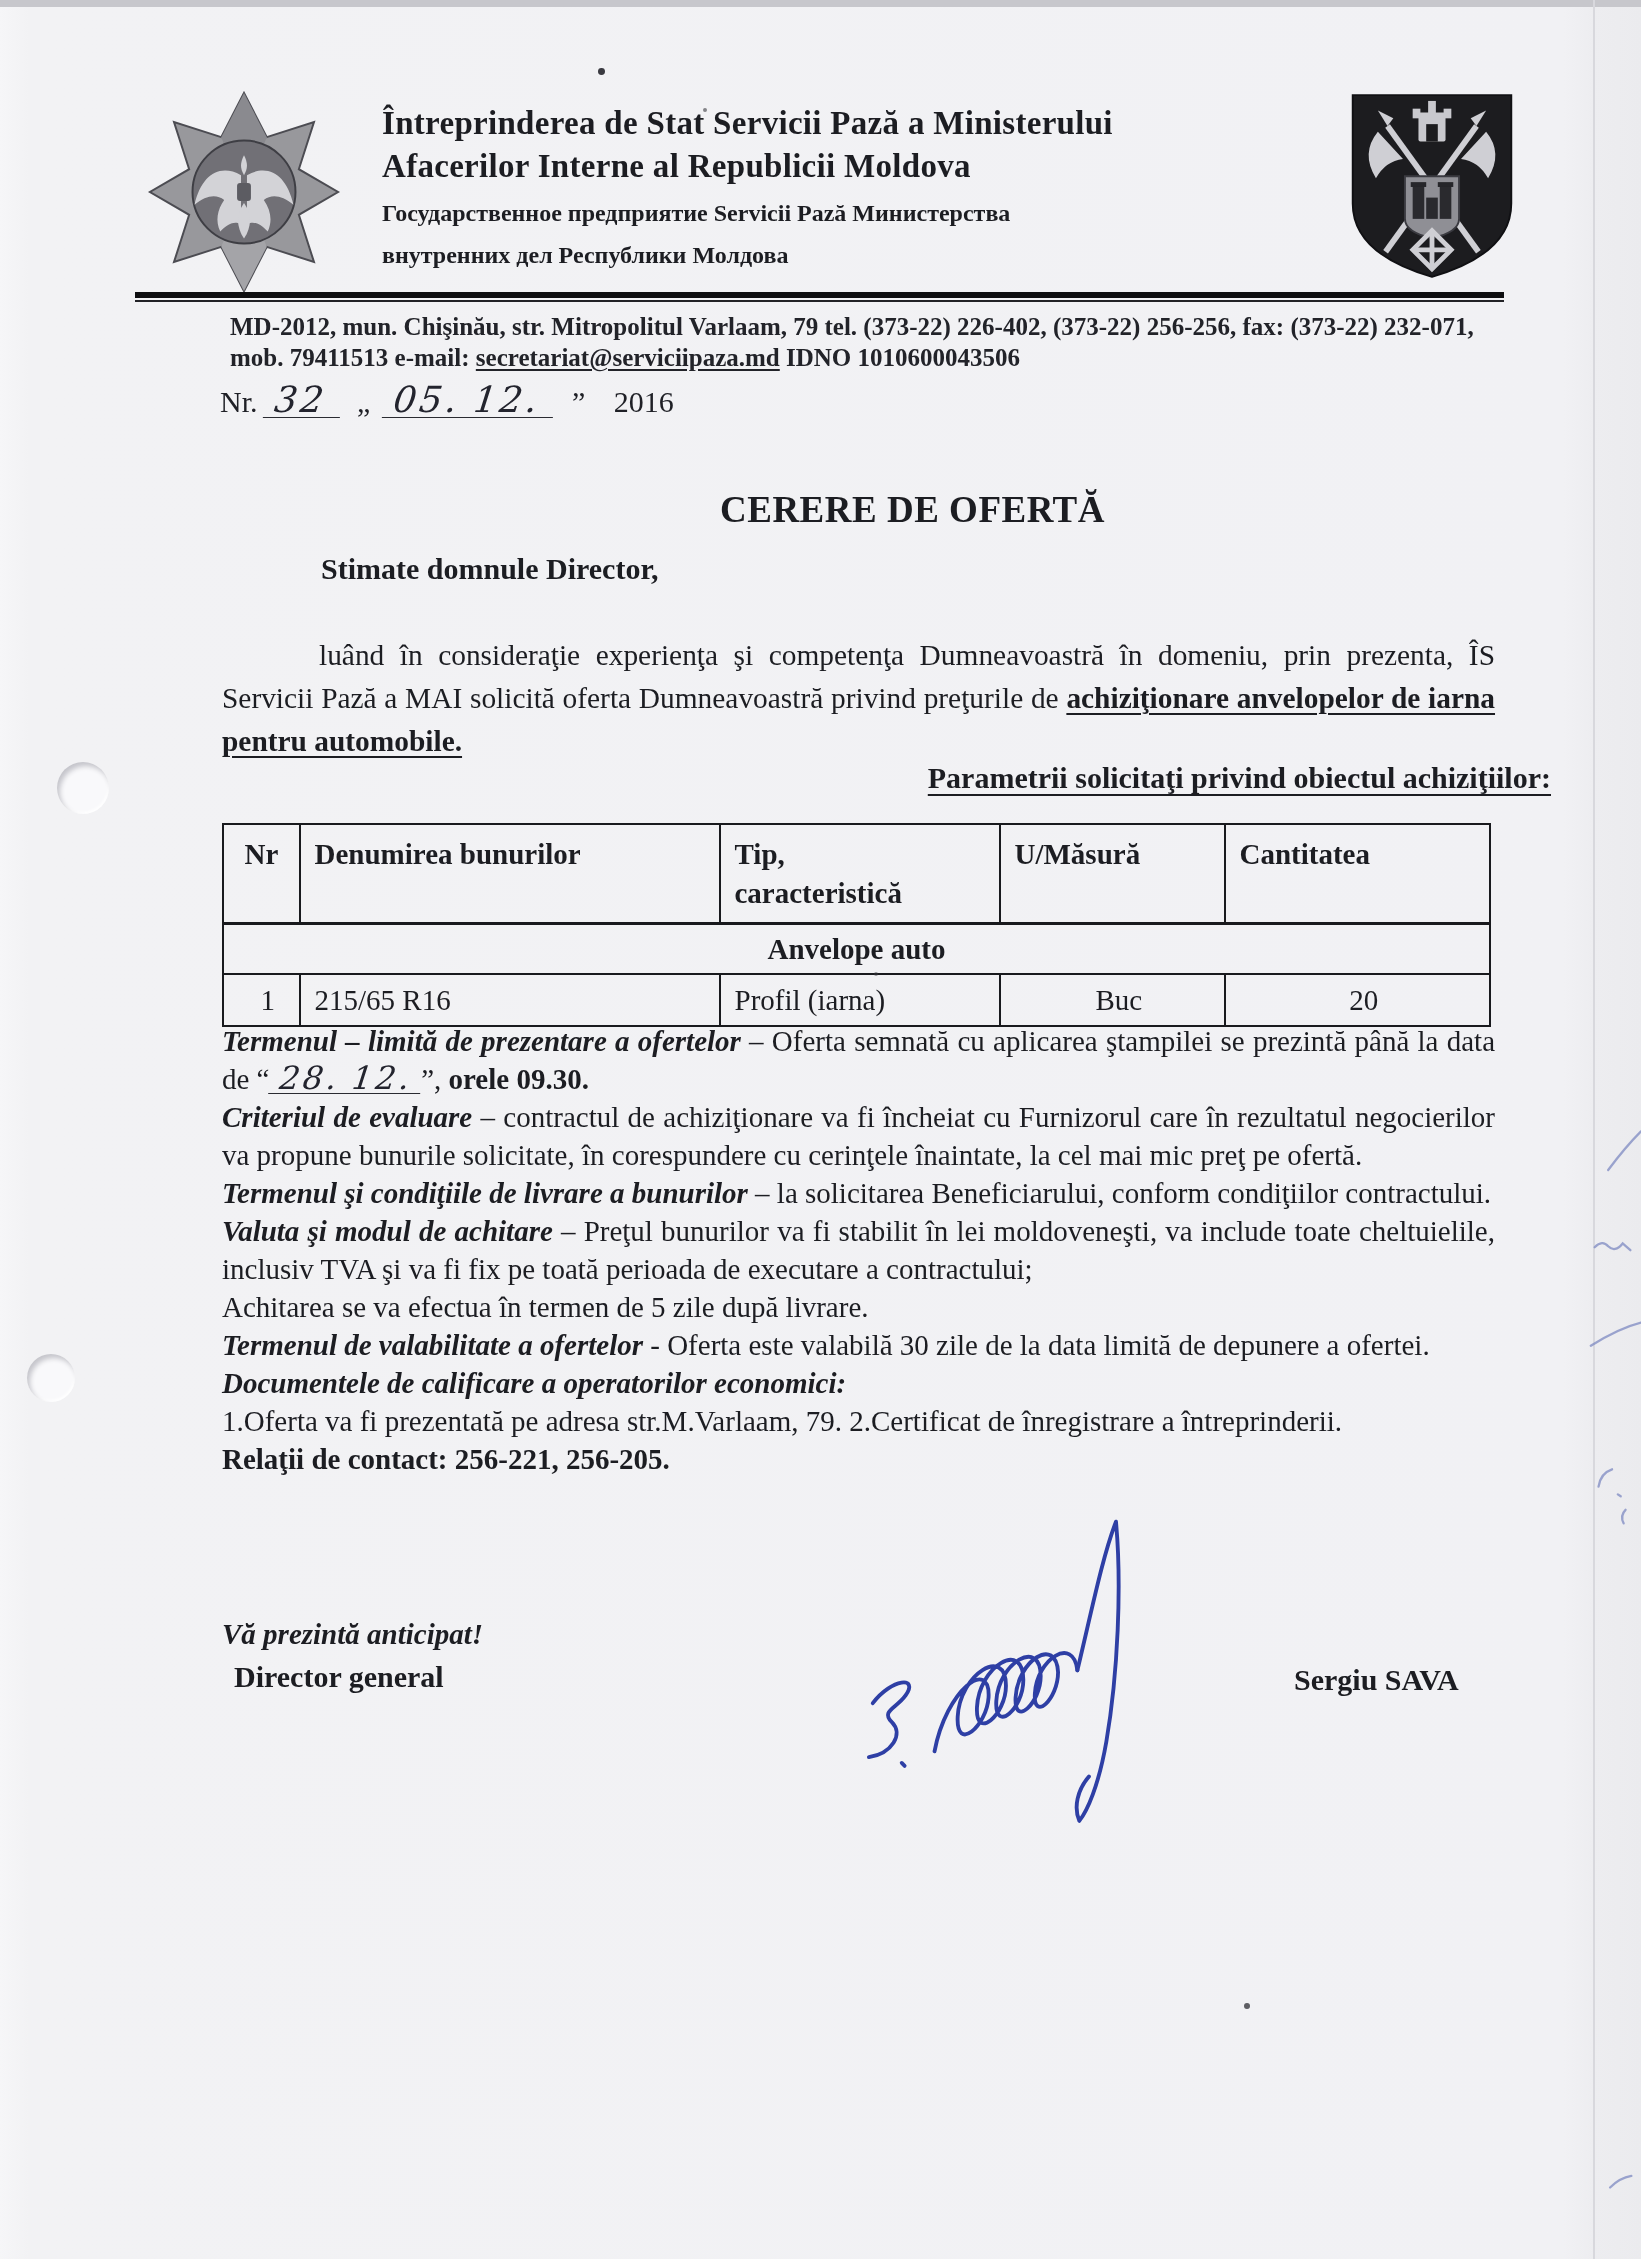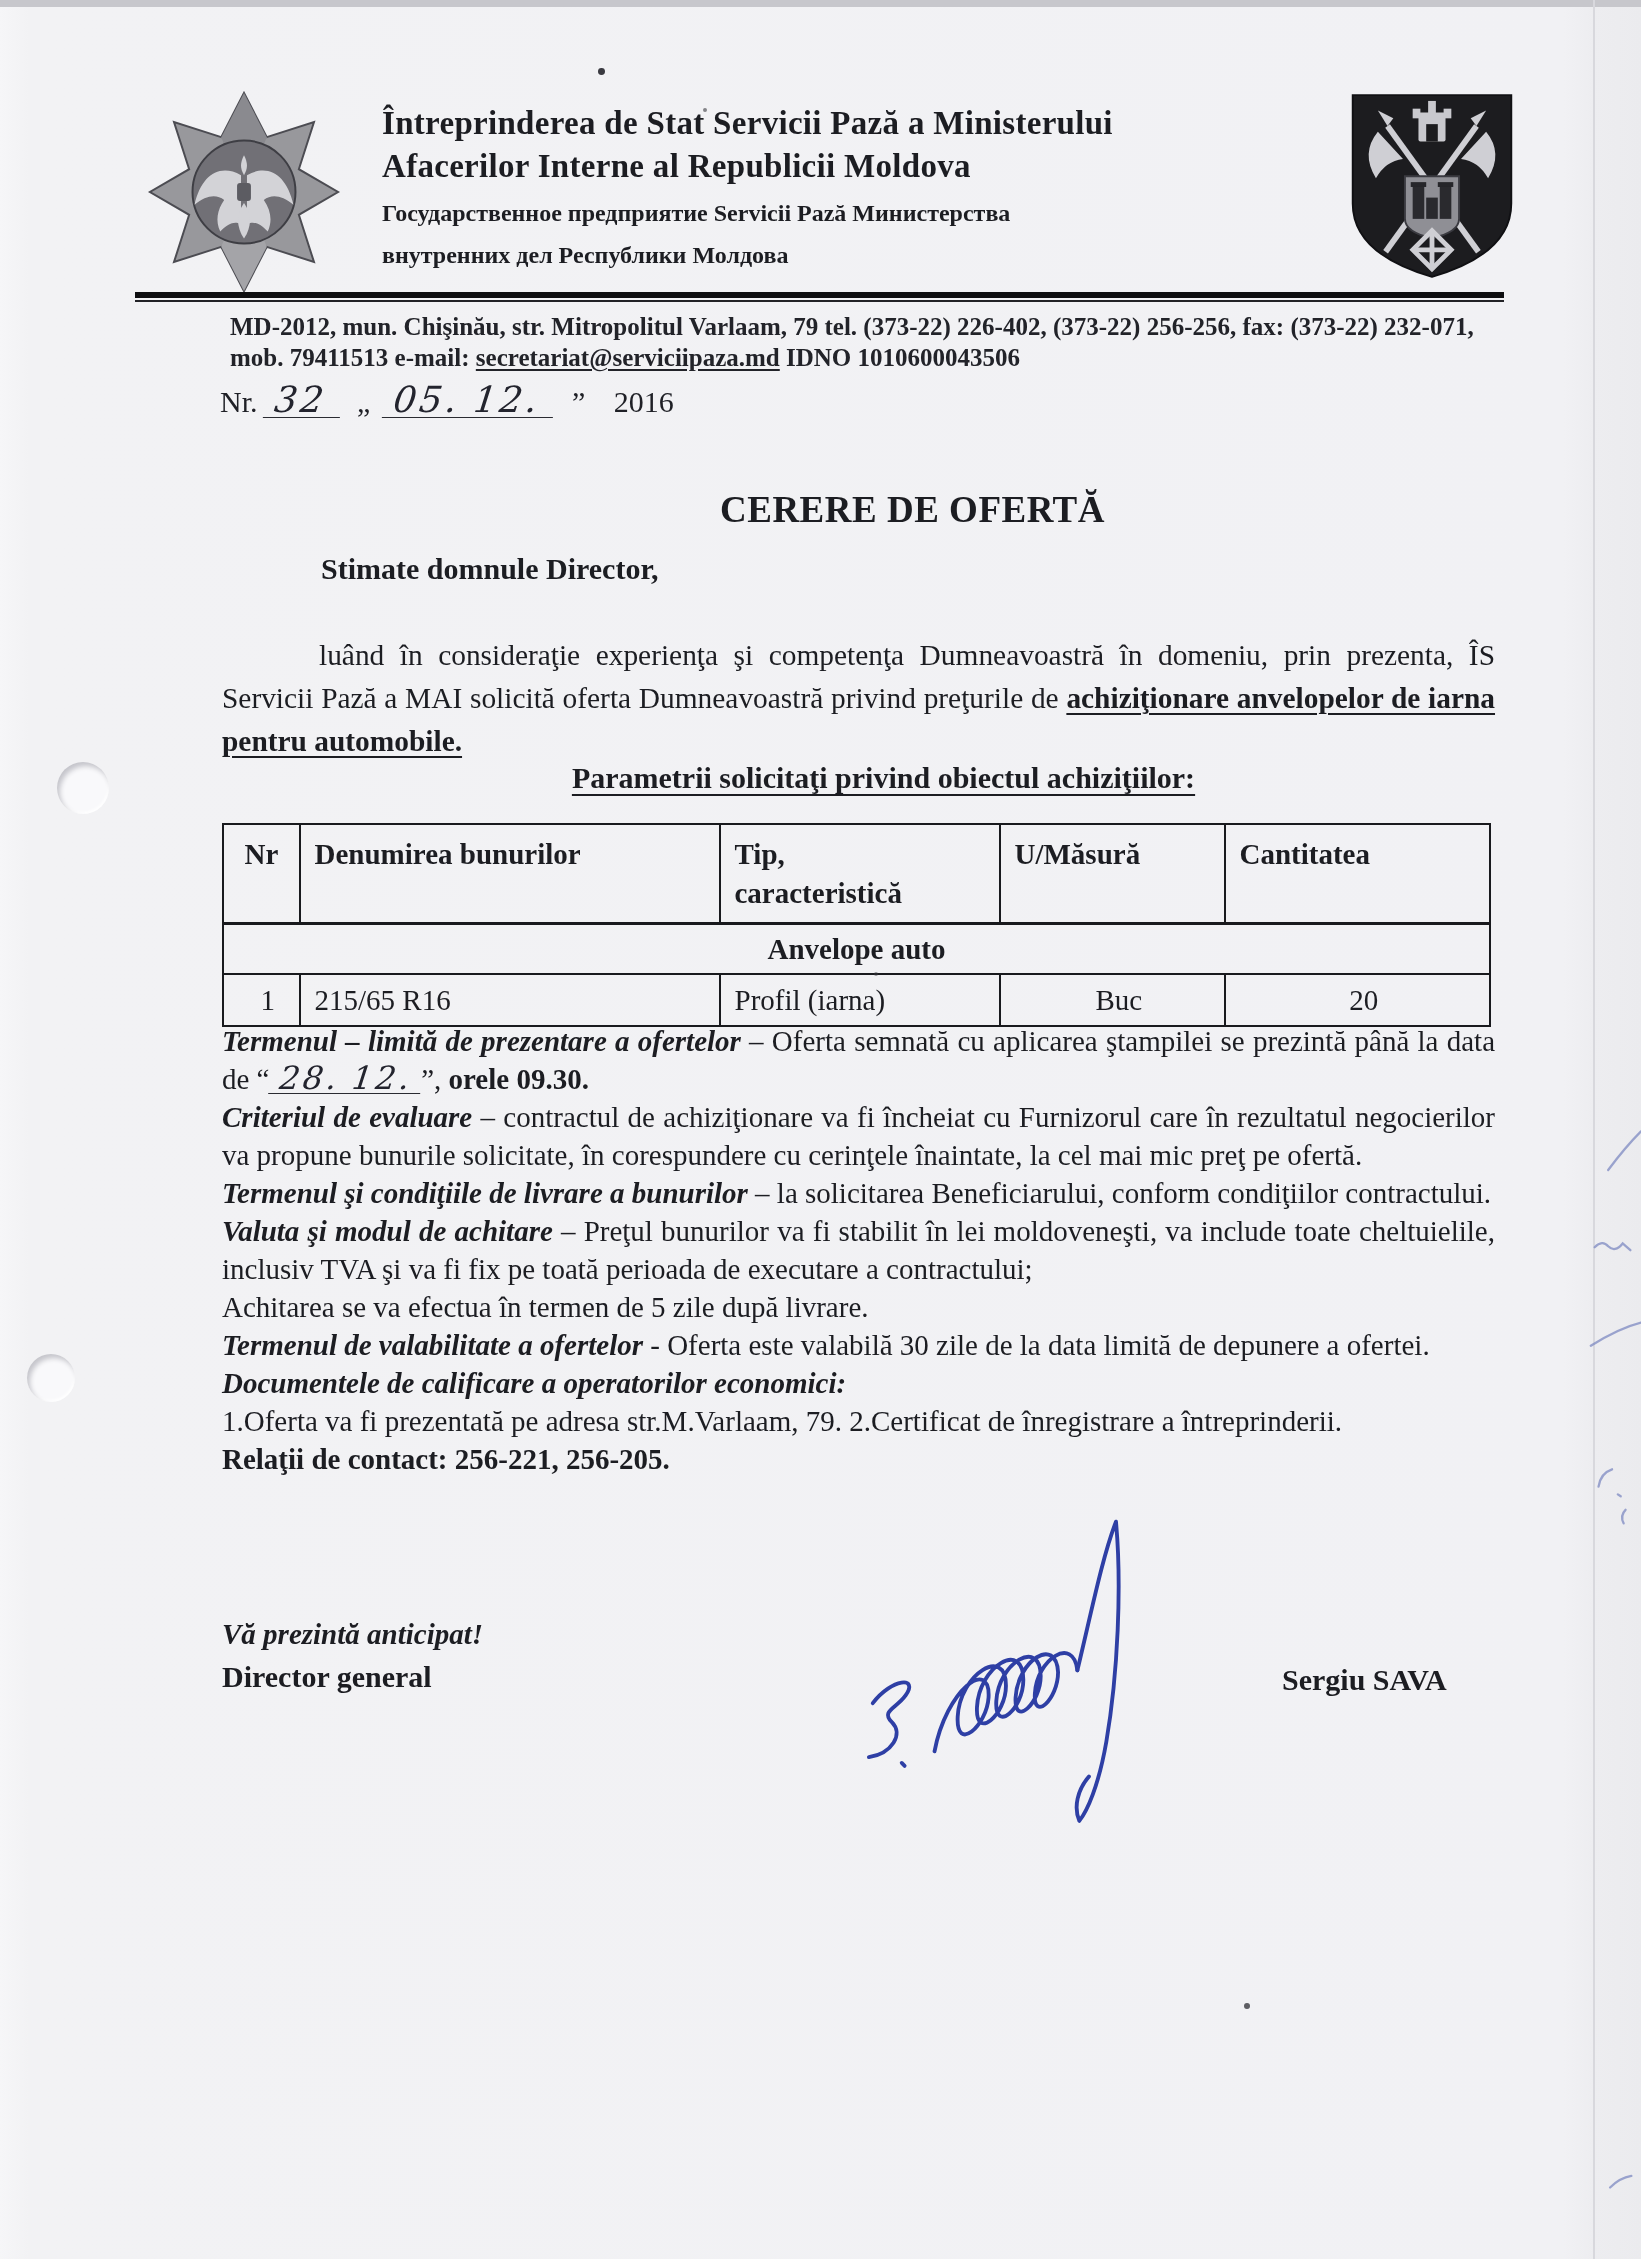--- a/index.html
+++ b/index.html
@@ -40,21 +40,21 @@
   table.spec td.group{font-weight:bold;text-align:center;height:46px;border-bottom-width:2.9px;}
   table.spec tr.data td{height:48px;padding-left:13.5px;}
   table.spec td.c{text-align:center;padding-left:0;}
   
   .terms{font-size:29px;line-height:38px;text-align:justify;}
   .term-item{margin:0;}
   .term-item .lead{font-weight:bold;font-style:italic;}
   .term-item .boldline{font-weight:bold;}
   
   .thanks{font-style:italic;font-weight:bold;font-size:29px;}
-  .role,.signatory{font-weight:bold;font-size:30px;}
+  .role,.signatory{font-weight:bold;font-size:30px;margin-left:12px;}
   
   .punch-hole{position:absolute;border-radius:50%;background:#f9f9fb;
     box-shadow:inset 2.9px 3.9px 4.8px #c5c5cb, inset -1px -1.9px 2.9px #ffffff;}
   .speck{position:absolute;background:#3a3a40;border-radius:50%;}
   svg .ink{stroke:#2e3fa5;fill:none;stroke-width:4;stroke-linecap:round;stroke-linejoin:round;}
   svg .faintpen{stroke:#7d89c2;fill:none;stroke-width:2.4;stroke-linecap:round;opacity:.75;}
 </style>
 </head>
 <body>
 
@@ -144,21 +144,21 @@
   </div>
 
   <div class="abs doc-title" style="left:222px;top:488px;width:1381px;">CERERE DE OFERTĂ</div>
 
   <div class="abs salutation" style="left:321px;top:552px;">Stimate domnule Director,</div>
 
   <div class="abs intro" style="left:222px;top:622px;width:1273px;margin-top:12px;">
     <span>luând în consideraţie experienţa şi competenţa Dumneavoastră în domeniu, prin prezenta, ÎS Servicii Pază a MAI solicită oferta Dumneavoastră privind preţurile de </span><span class="emph">achiziţionare anvelopelor de iarna pentru automobile.</span>
   </div>
 
-  <div class="abs params-heading" style="left:222px;top:761px;width:1323px;">
+  <div class="abs params-heading" style="left:228px;top:761px;width:1323px;text-align:right;">
     <span>Parametrii solicitaţi privind obiectul achiziţiilor:</span>
   </div>
 
   <div class="abs" style="left:222px;top:823px;">
     <table class="spec">
       <colgroup>
         <col style="width:77px">
           <col style="width:420px">
           <col style="width:280px">
           <col style="width:225px">

